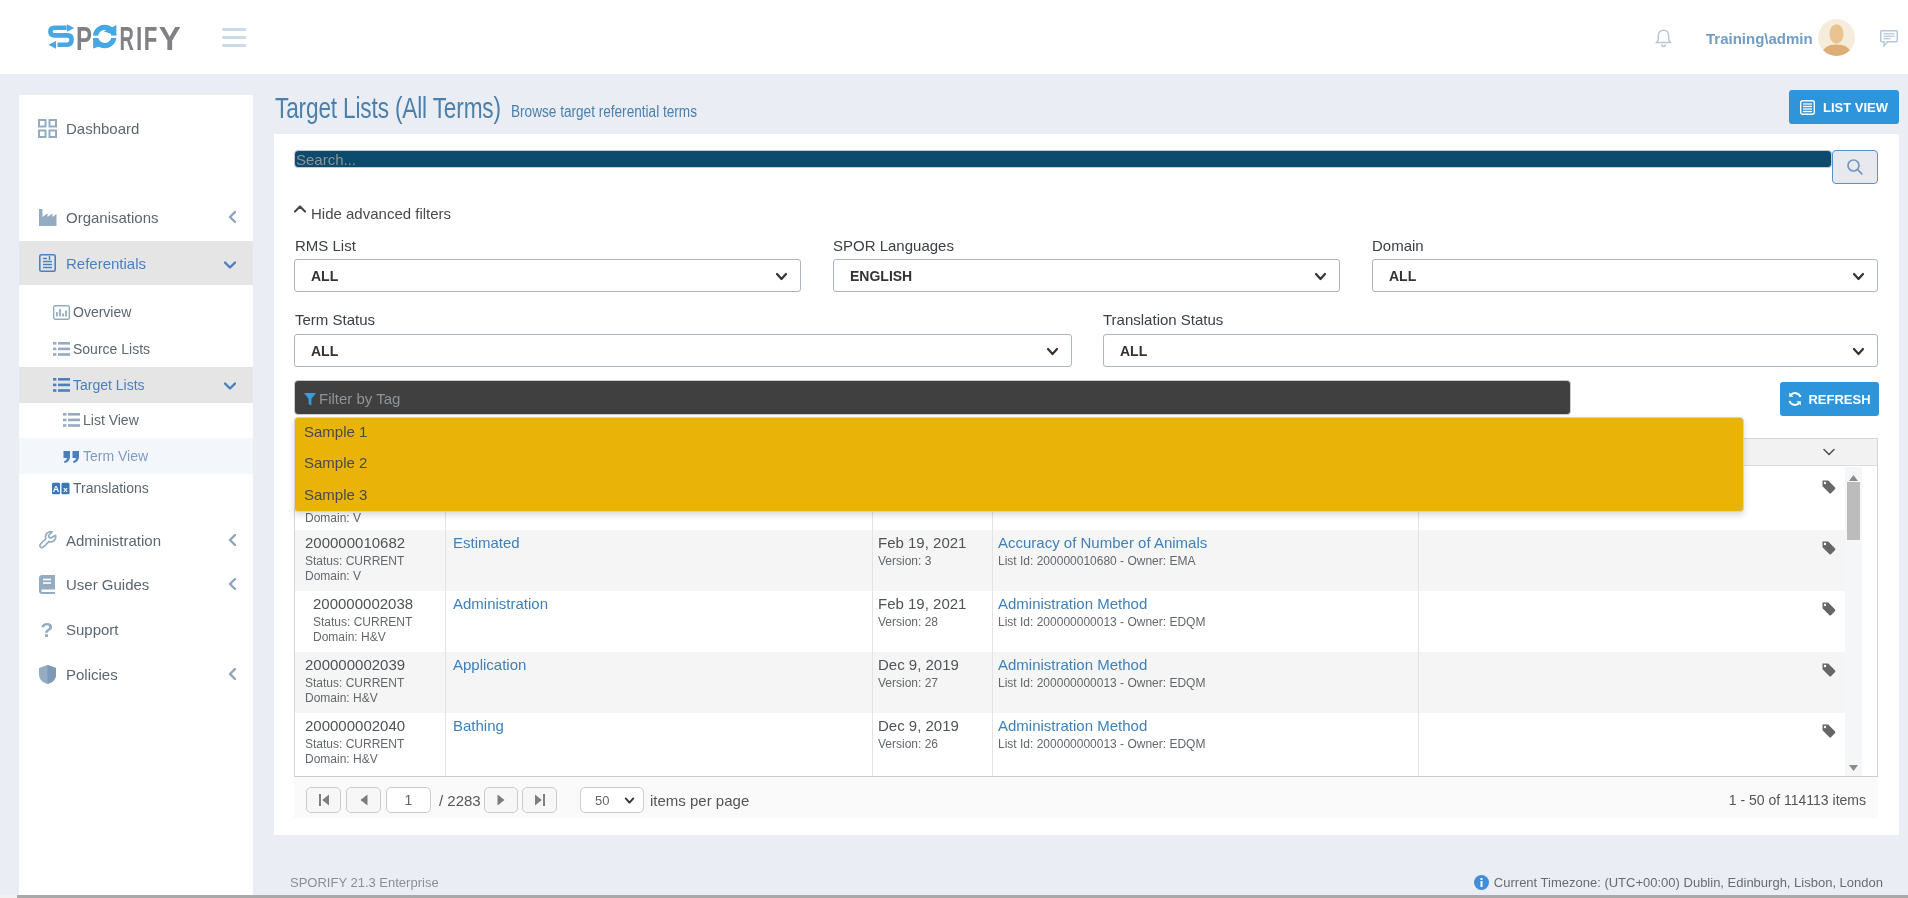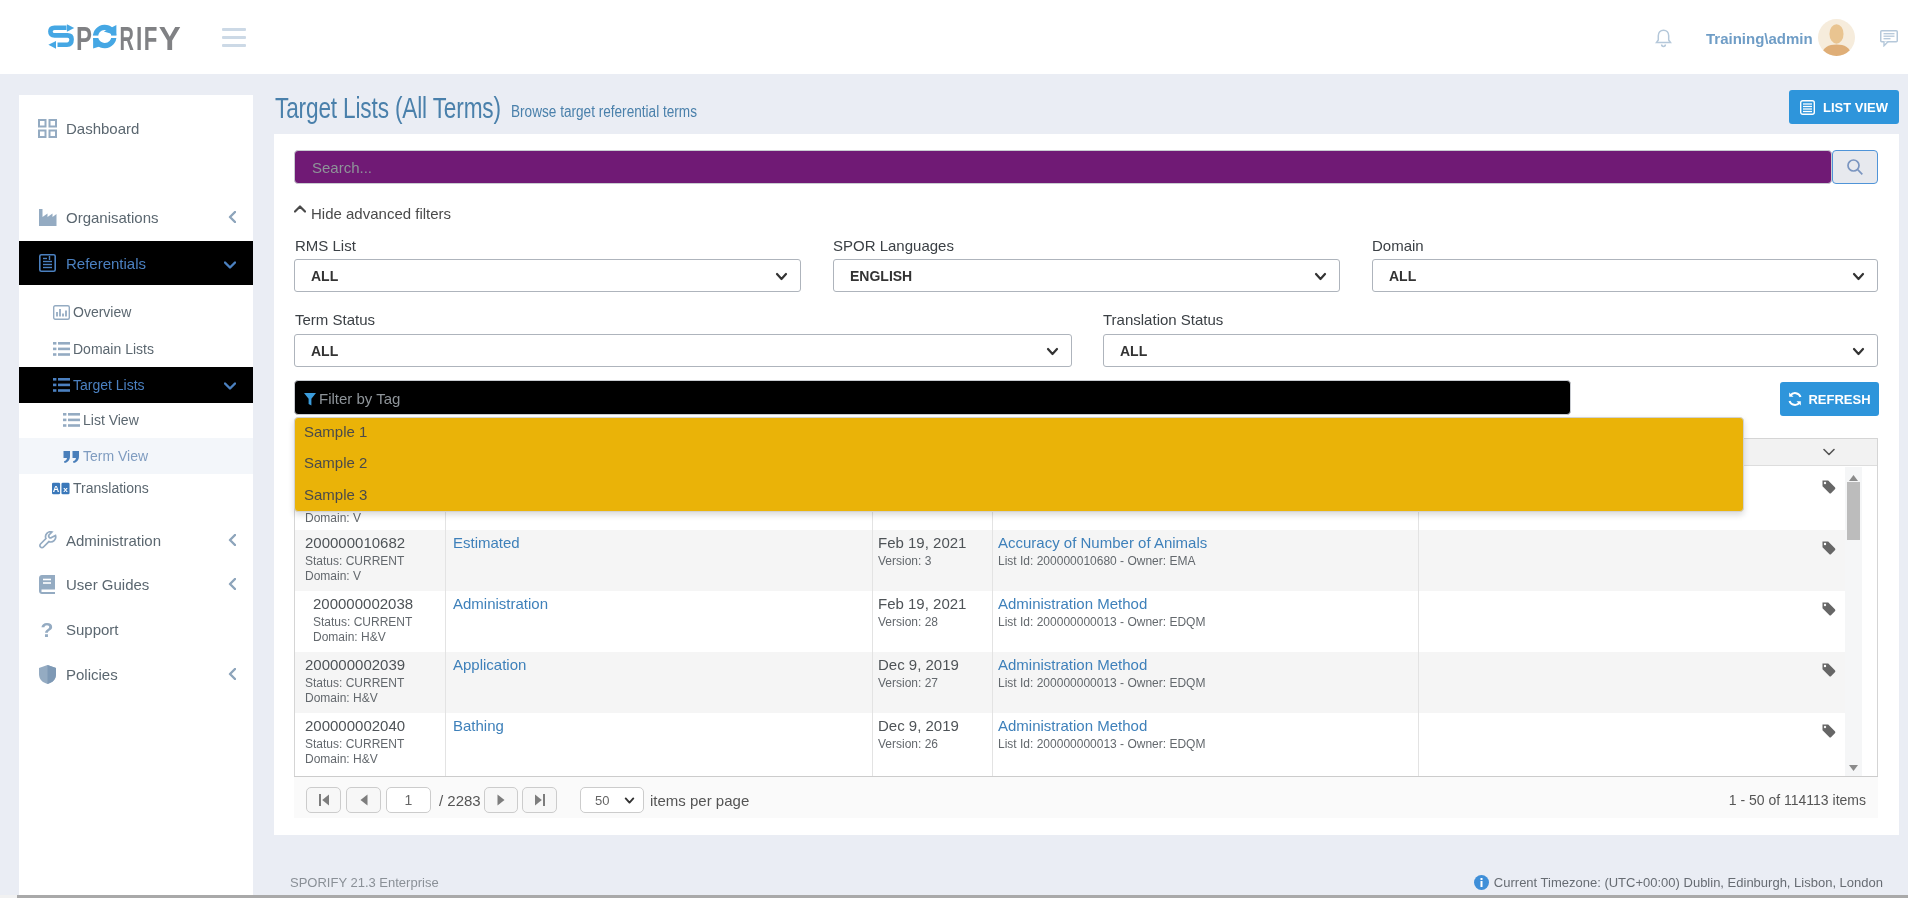--- a/index.html
+++ b/index.html
@@ -15,36 +15,36 @@
 #sidebar { position:absolute; left:19px; top:95px; width:234px; height:800px; background:#fff; }
 .nav-row { position:absolute; left:0; width:234px; display:flex; align-items:center; color:#5b6770; font-size:15px; }
 .nav-row .ic { position:absolute; left:18px; width:20px; display:flex; justify-content:center; }
 .nav-row .lbl { position:absolute; left:47px; }
 .nav-row .chev { position:absolute; right:17px; }
 .nav-sub { font-size:14px; }
 .nav-sub .ic { left:33px; width:18px; }
 .nav-sub .lbl { left:54px; }
 .nav-sub2 .ic { left:43px; width:18px; }
 .nav-sub2 .lbl { left:64px; }
-.nav-act { background:#000000; color:#4b80c0; }
+.nav-act { background:#e5e5e5; color:#4b80c0; }
 
 
 #panel { position:absolute; left:274px; top:134px; width:1625px; height:701px; background:#fff; }
 h1 { position:absolute; left:275px; top:92px; font-size:29px; font-weight:400; color:#4a80ab; white-space:nowrap; transform:scaleX(0.78); transform-origin:0 0; letter-spacing:-0.2px; }
 .subtt { position:absolute; left:511px; top:103px; font-size:16px; color:#4a80ab; white-space:nowrap; transform:scaleX(0.85); transform-origin:0 0; }
 .btn-blue { background:#2e95db; color:#fff; font-weight:700; font-size:13px; display:flex; align-items:center; justify-content:center; border-radius:3px; }
 
-#search { position:absolute; left:294px; top:150px; width:1538px; height:34px; border:1px solid #c9ccd1; border-radius:4px; background:#701a75; color:#8e9499; font-size:15px; display:flex; align-items:center; padding-left:17px; }
+#search { position:absolute; left:294px; top:150px; width:1538px; height:18px; border:1px solid #c9ccd1; border-radius:4px; background:#0c4a6e; color:#8e9499; font-size:15px; display:flex; align-items:center; padding-left:1px; }
 #searchbtn { position:absolute; left:1832px; top:150px; width:46px; height:34px; background:#e7e9ee; border:1px solid #4f94d8; border-radius:4px; display:flex; align-items:center; justify-content:center; }
 
 .flabel { position:absolute; font-size:15px; color:#3b4045; }
 .fselect { position:absolute; height:33px; border:1px solid #aeb4bc; border-radius:3px; background:#fff; color:#333; font-size:14px; font-weight:600; display:flex; align-items:center; padding-left:16px; }
 .fselect svg { position:absolute; right:12px; top:10px; }
 
-#tagfilter { position:absolute; left:294px; top:380px; width:1277px; height:35px; border:1px solid #c9ccd1; border-radius:4px; background:#000000; }
+#tagfilter { position:absolute; left:294px; top:380px; width:1277px; height:35px; border:1px solid #c9ccd1; border-radius:4px; background:#404040; }
 #tagdrop { position:absolute; left:294px; top:417px; width:1450px; height:95px; background:#eab308; border:1px solid #d2d2d2; border-radius:4px; box-shadow:0 3px 6px rgba(0,0,0,.15); z-index:5; }
 .dropitem { position:absolute; left:9px; font-size:15px; color:#4a4a4a; }
 
 
 #grid { position:absolute; left:294px; top:438px; width:1584px; height:380px; border:1px solid #d5d5d5; background:#fff; }
 #ghead { position:absolute; left:0; top:0; width:1582px; height:27px; background:#f2f2f2; border-bottom:1px solid #ddd; }
 .grow { position:absolute; left:0; width:1550px; }
 .gc { position:absolute; top:0; bottom:0; padding-top:3px; }
 .l1 { font-size:15px; color:#4e5357; line-height:19px; margin-bottom:2px; white-space:nowrap; }
 .l1 a { color:#3e80ba; text-decoration:none; }
@@ -182,21 +182,21 @@
           <g fill="#94abc2">
             <rect x="0" y="0" width="3.4" height="2.6"></rect>
             <rect x="5" y="0" width="12" height="2.6"></rect>
             <rect x="0" y="5.6" width="3.4" height="2.6"></rect>
             <rect x="5" y="5.6" width="12" height="2.6"></rect>
             <rect x="0" y="11.2" width="3.4" height="2.6"></rect>
             <rect x="5" y="11.2" width="12" height="2.6"></rect>
           </g>
         </svg>
       </span>
-    <span class="lbl">Domain Lists</span>
+    <span class="lbl">Source Lists</span>
   </div>
   <div class="nav-row nav-sub nav-act" style="top:272px;height:36px">
     <span class="ic">
         <svg width="17" height="14" viewBox="0 0 17 14">
           <g fill="#4b80c0">
             <rect x="0" y="0" width="3.4" height="2.6"></rect>
             <rect x="5" y="0" width="12" height="2.6"></rect>
             <rect x="0" y="5.6" width="3.4" height="2.6"></rect>
             <rect x="5" y="5.6" width="12" height="2.6"></rect>
             <rect x="0" y="11.2" width="3.4" height="2.6"></rect>

